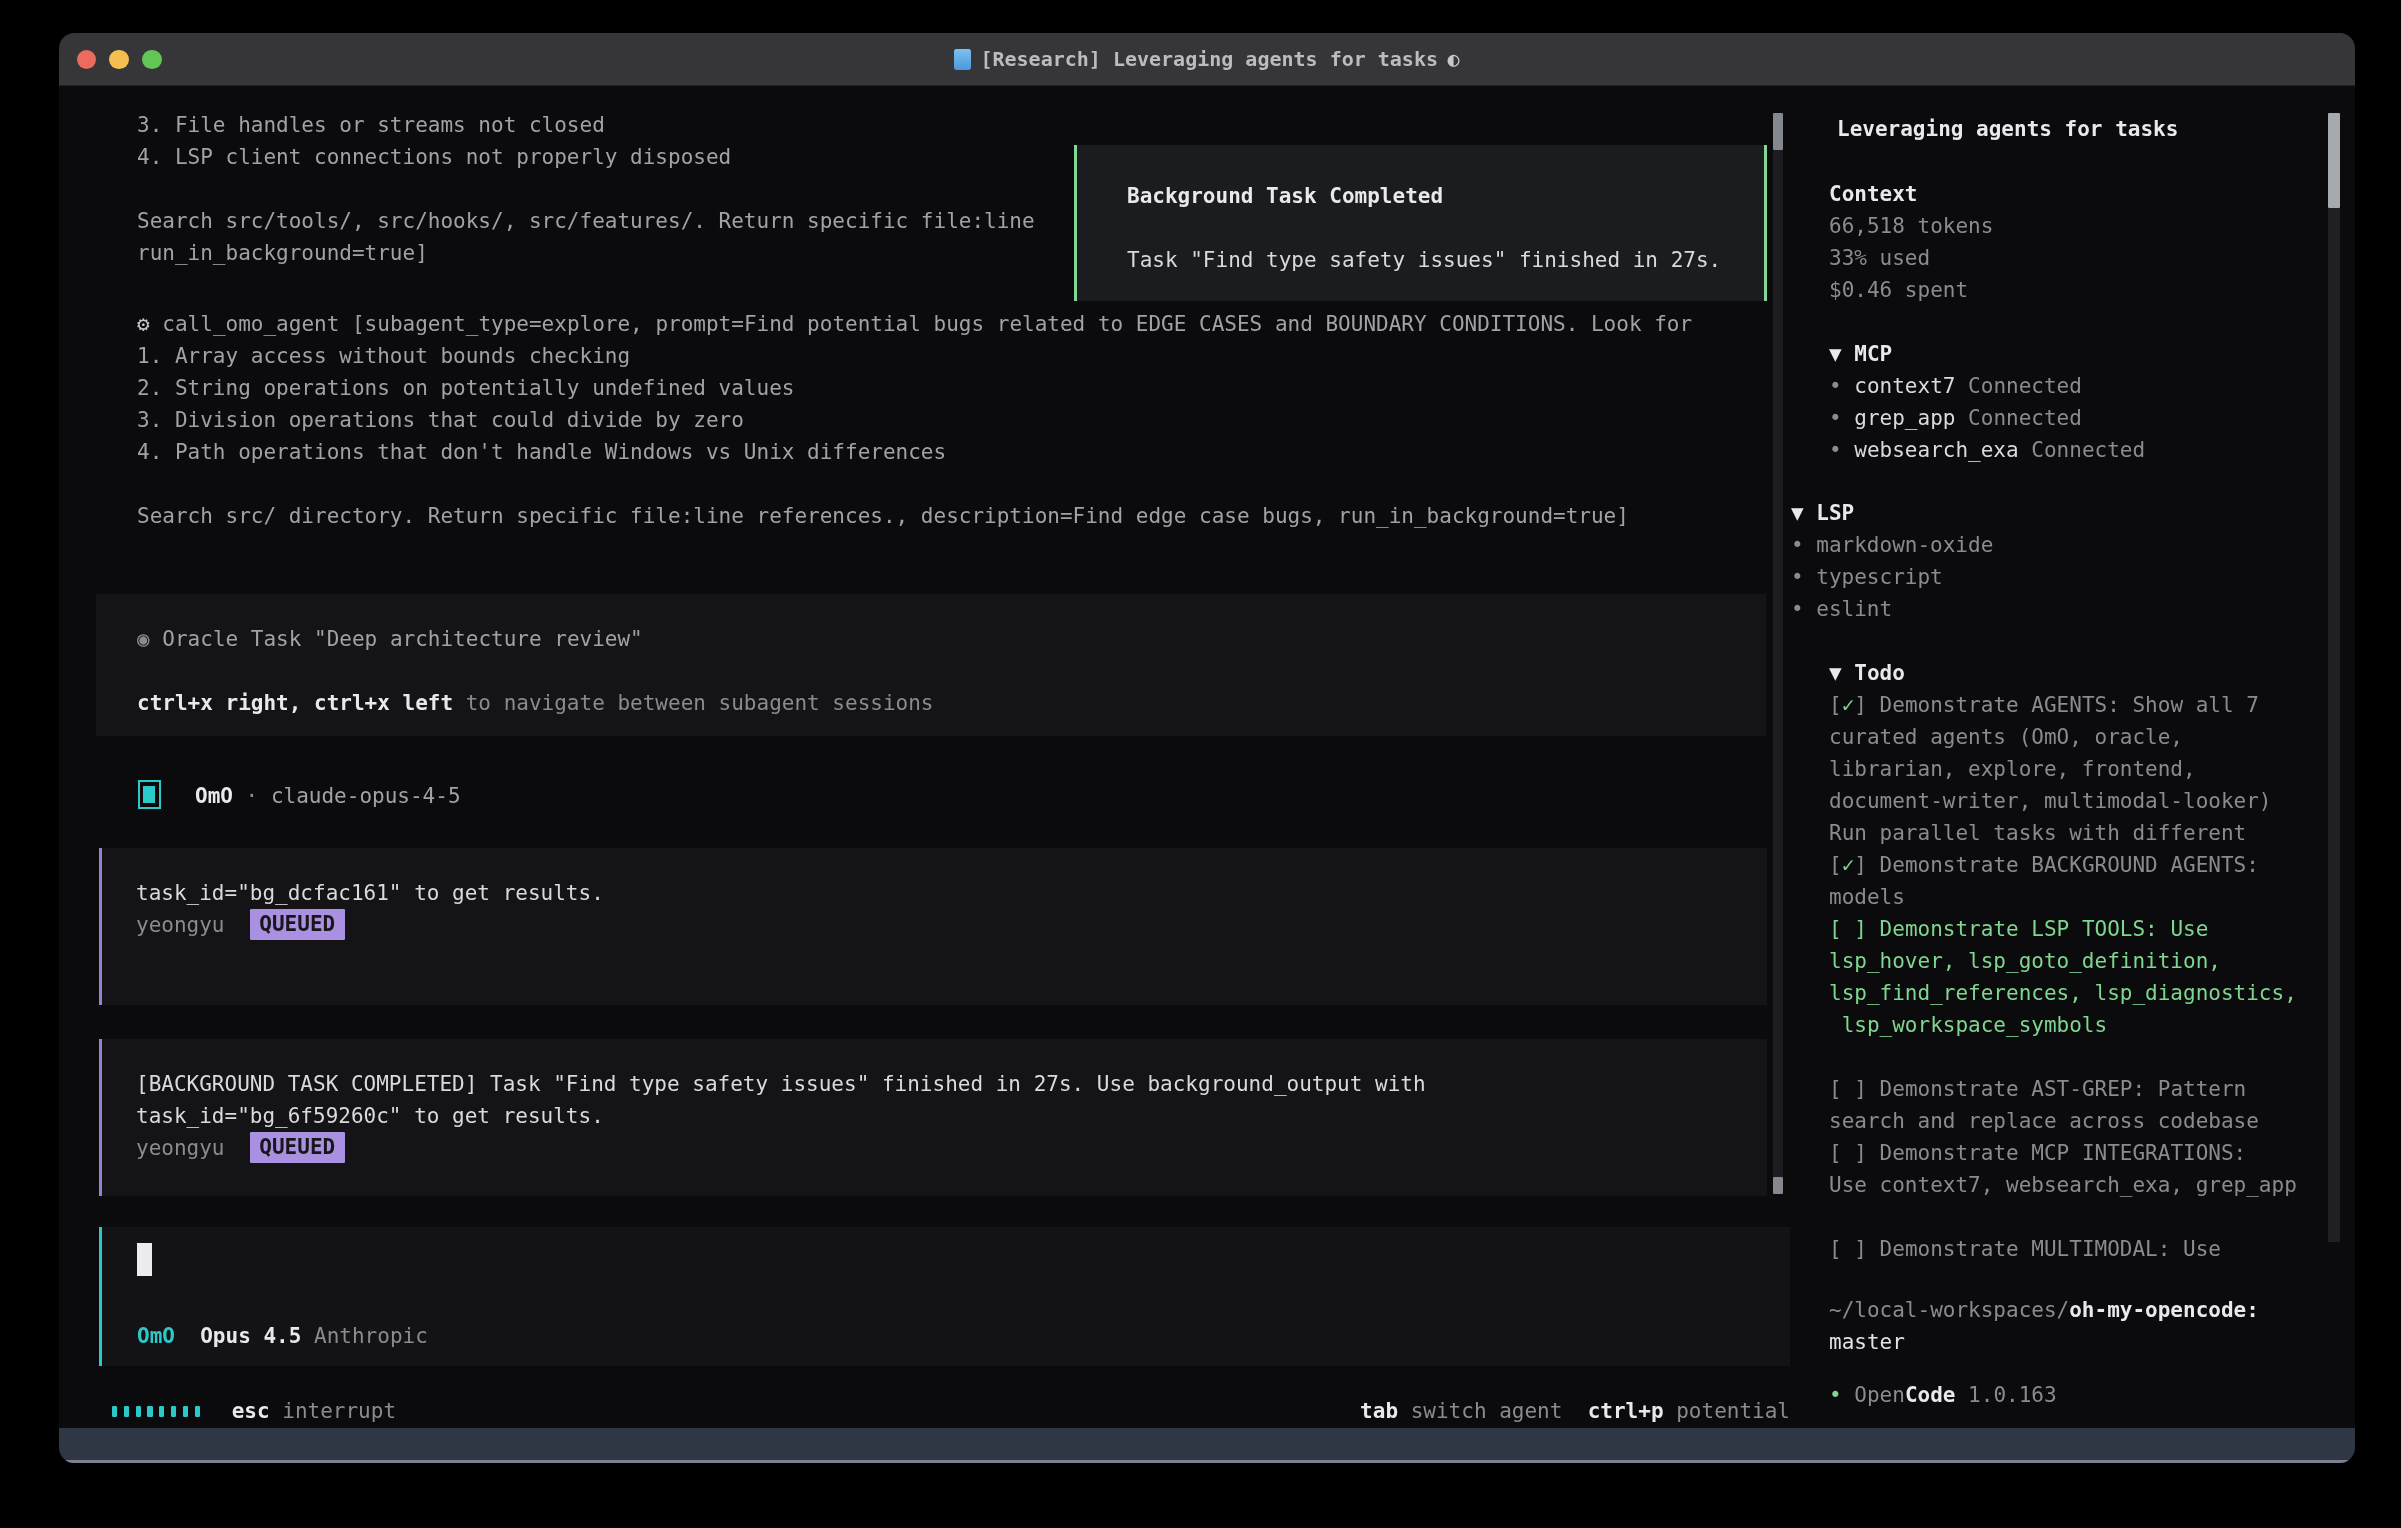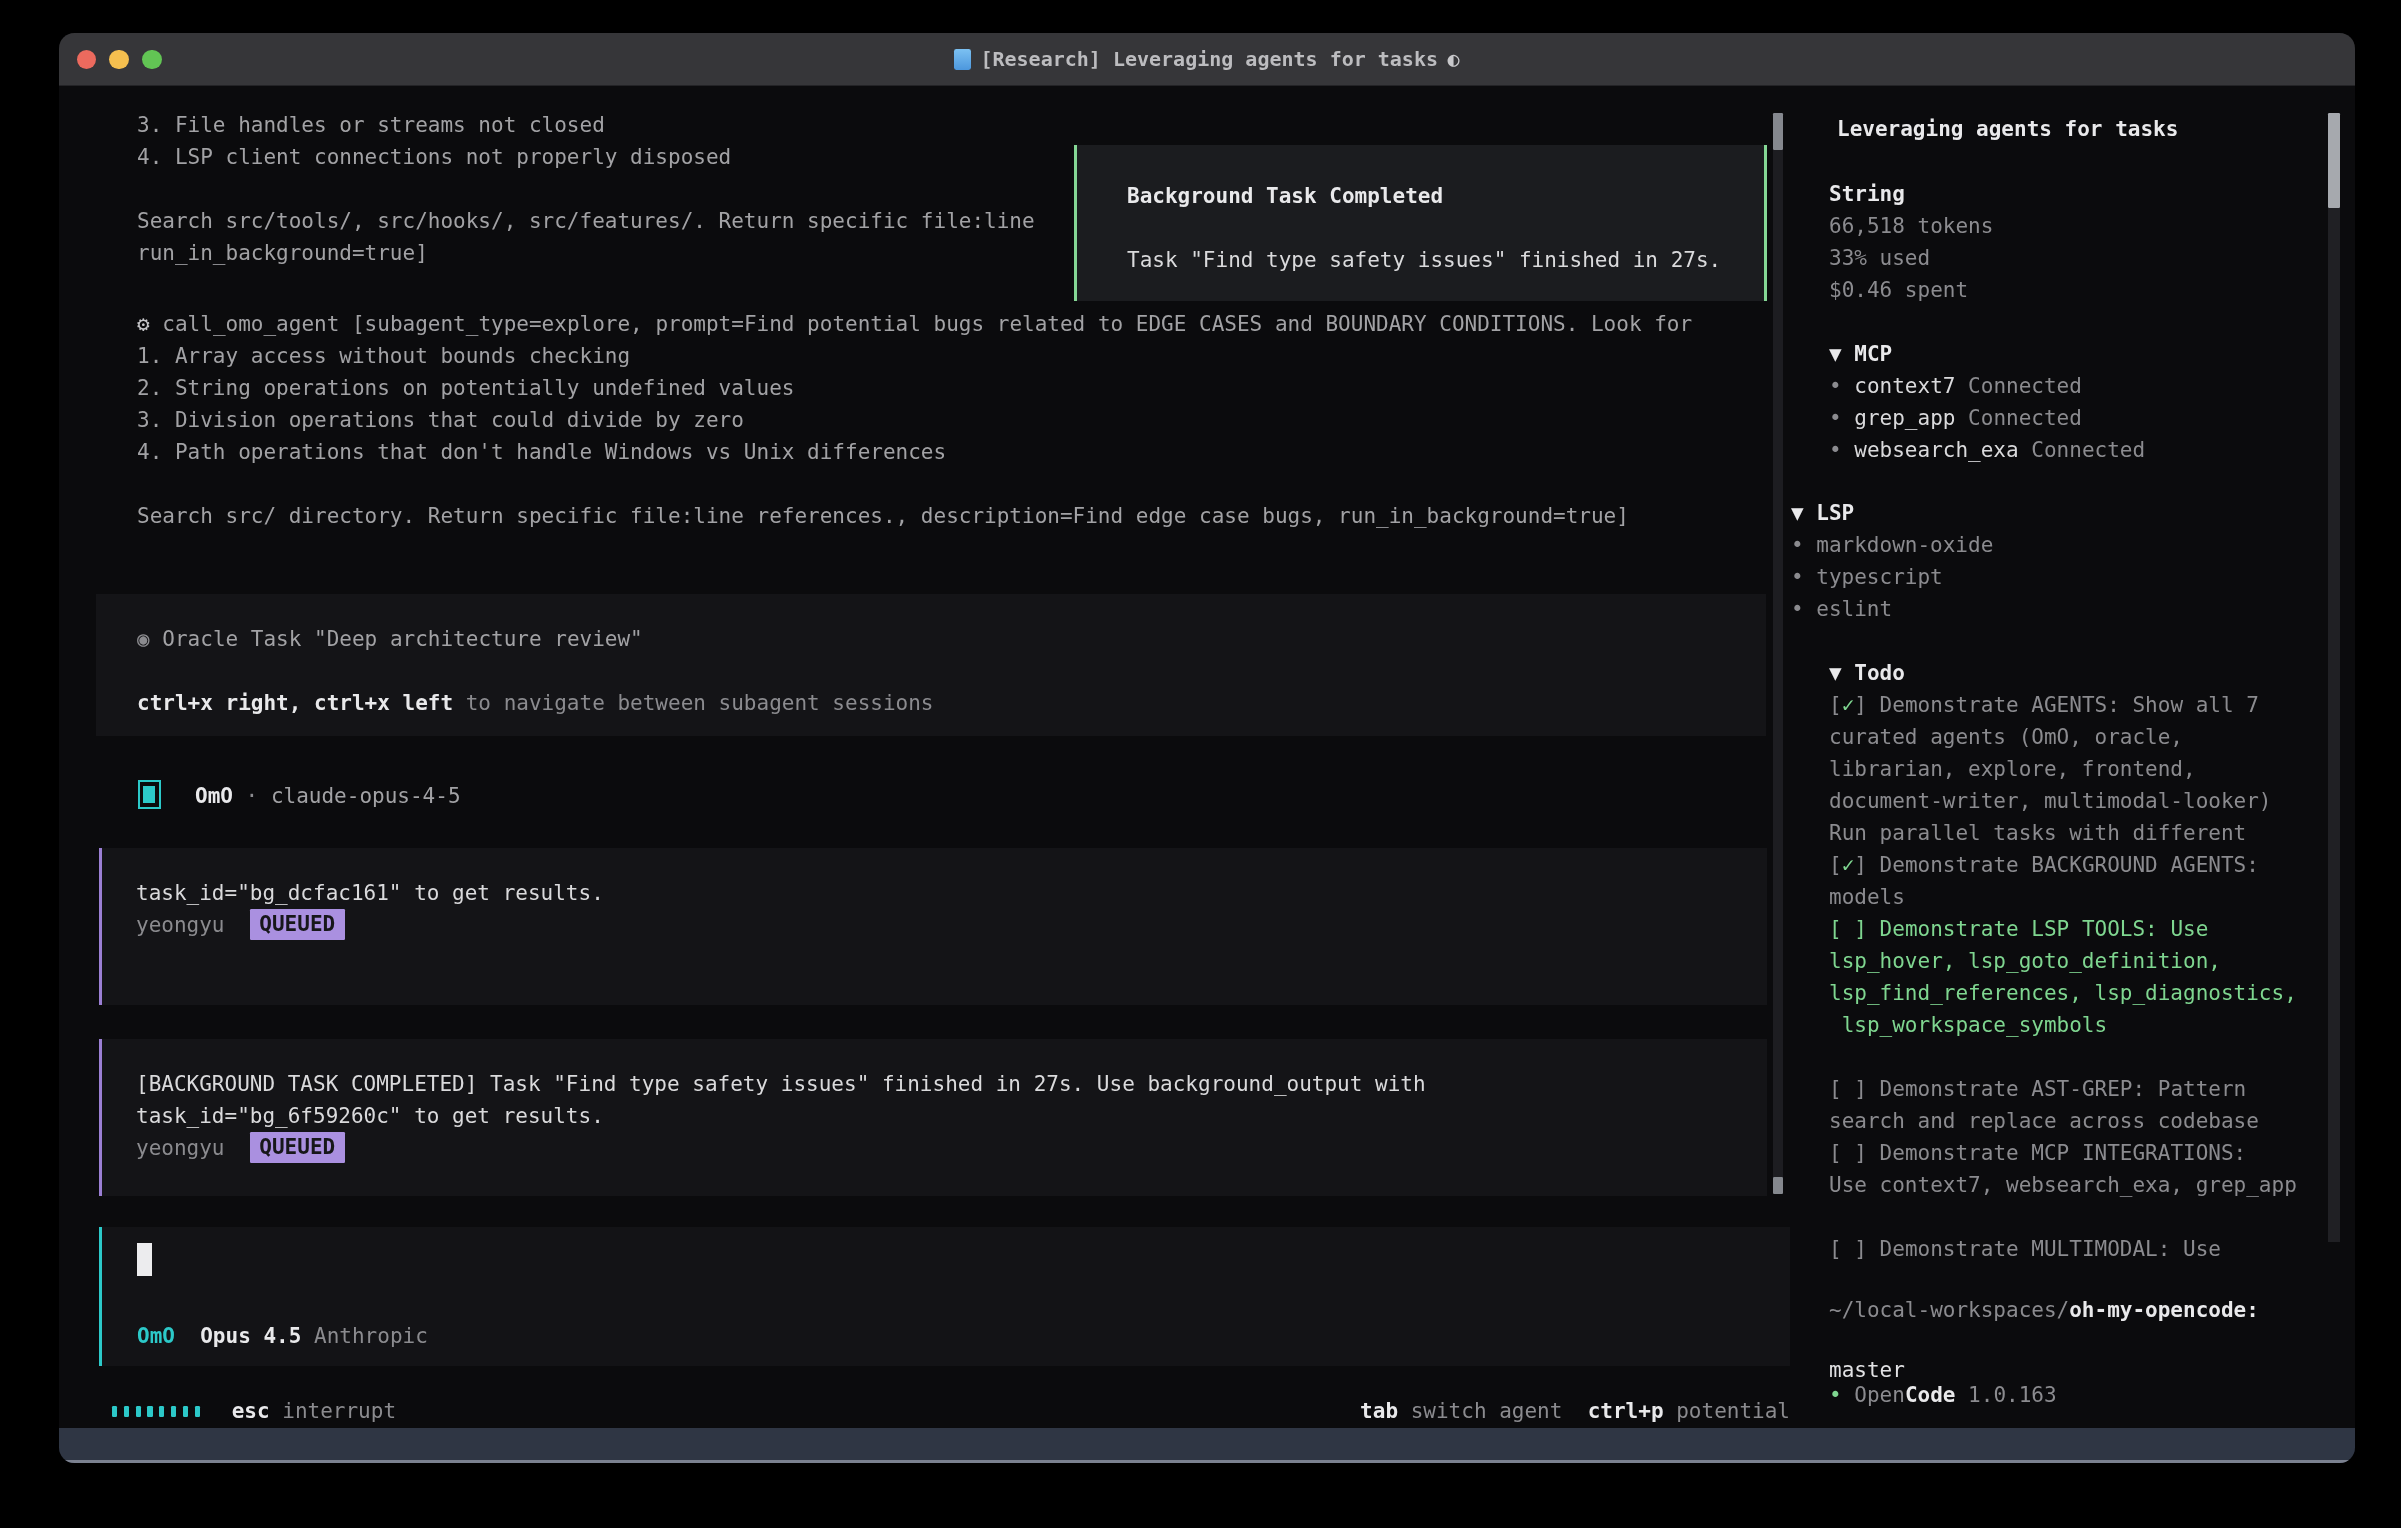--- a/index.html
+++ b/index.html
@@ -111,21 +111,21 @@
   <div class="sb-track" style="left:1714px;top:80px;width:9.5px;height:1081px;">
     <div class="sb-thumb" style="left:0;top:0;width:9.5px;height:37px;"></div>
     <div class="sb-thumb" style="left:0;top:1064px;width:9.5px;height:17.7px;"></div>
   </div>
 
   <div>
 
     <div class="line b" style="position:absolute;left:1770px;top:80px;margin-left:8px;">Leveraging agents for tasks</div>
 
     <div class="block" style="left:1770px;top:145px;">
-      <div class="line b">String</div>
+      <div class="line b">Context</div>
       <div class="line dim">66,518 tokens</div>
       <div class="line dim">33% used</div>
       <div class="line dim">$0.46 spent</div>
     </div>
 
     <div class="block" style="left:1770px;top:305px;">
       <div class="line b">▼ MCP</div>
       <div class="line"><span class="dim">• </span><span class="white">context7</span><span class="dim"> Connected</span></div>
       <div class="line"><span class="dim">• </span><span class="white">grep_app</span><span class="dim"> Connected</span></div>
       <div class="line"><span class="dim">• </span><span class="white">websearch_exa</span><span class="dim"> Connected</span></div>
@@ -161,21 +161,21 @@
 
       <div class="line dim"><span>[</span><span> </span><span>] </span><span>Demonstrate MCP INTEGRATIONS:</span></div>
       <div class="line dim">Use context7, websearch_exa, grep_app</div>
       <div class="line"></div>
 
       <div class="line dim"><span>[</span><span> </span><span>] </span><span>Demonstrate MULTIMODAL: Use</span></div>
     </div>
 
     <div class="block" style="left:1770px;top:1261px;">
       <div class="line"><span class="dim">~/local-workspaces/</span><span class="b">oh-my-opencode:</span></div>
-      <div class="line" style="color:#e2e2e4;margin-top:28px;">master</div>
+      <div class="line" style="color:#e2e2e4;">master</div>
     </div>
 
     <div class="line" style="position:absolute;left:1770px;top:1346px;"><span class="grn">• </span><span class="dim">Open</span><span class="b">Code</span><span class="dim"> 1.0.163</span></div>
 
     <div class="sb-track" style="left:2269px;top:80px;width:11.8px;height:1129px;background:#202024;">
       <div class="sb-thumb" style="left:0;top:0;width:11.8px;height:95px;background:#a6a9ae;"></div>
     </div>
   </div>
 
   <div class="bottombar"></div>

